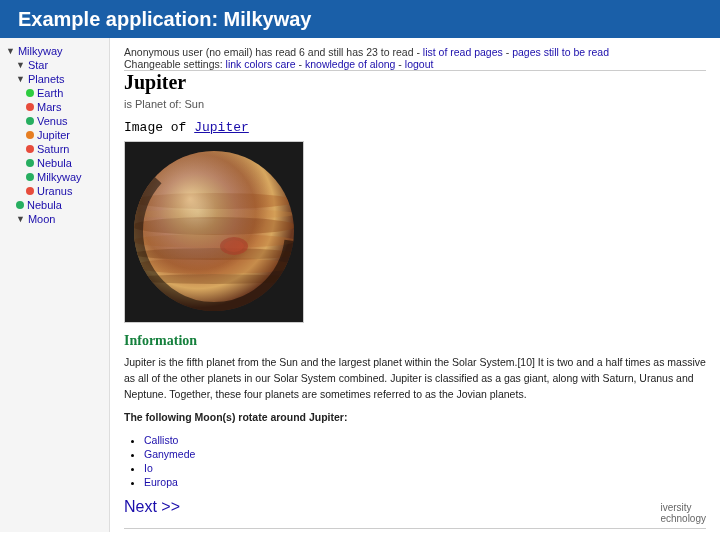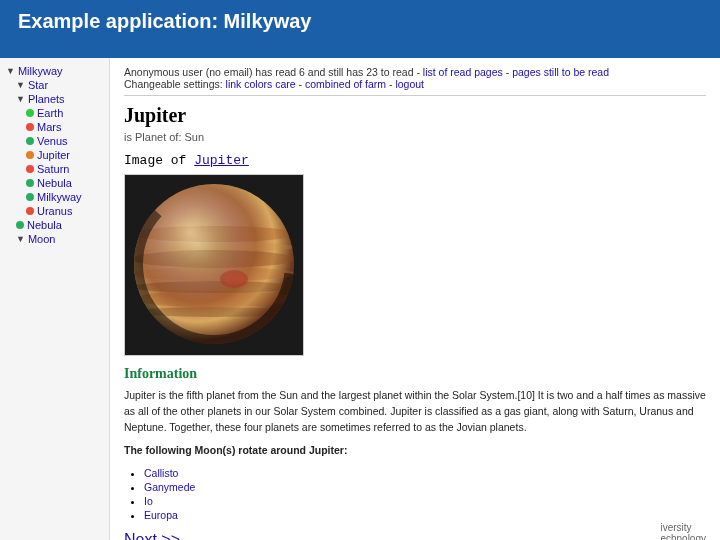--- a/index.html
+++ b/index.html
@@ -11,22 +11,23 @@
       overflow: hidden;
     }
 
     
     .header {
       background: #1a5fa8;
       color: white;
       padding: 10px 18px;
       font-size: 20px;
       font-weight: bold;
-      height: 58px;
+      height: 38px;
       display: flex;
+      align-items: center;
     }
 
     
     .main-layout {
       display: flex;
       height: 494px;
     }
 
     
     .sidebar {
@@ -71,22 +72,21 @@
       padding: 8px 14px;
       overflow-y: auto;
       font-size: 11.5px;
       color: #000;
     }
 
     .top-bar {
       font-size: 10.5px;
       color: #333;
       border-bottom: 1px solid #ccc;
-      padding-bottom: 5px;
-      margin-bottom: 8px;
+      margin-bottom: 0;
     }
     .top-bar a {
       color: #1a0dab;
       text-decoration: none;
     }
 
     h1.page-title {
       font-size: 20px;
       font-weight: bold;
       font-family: serif;
@@ -243,21 +243,21 @@
   </div>
 
   <div class="content" style="position:relative;">
 
     
     <div class="top-bar">
       <div>
         Anonymous user (no email) has read 6 and still has 23 to read - <a>list of read pages</a> - <a>pages still to be read</a>
       </div>
       <div>
-        Changeable settings: <a>link colors care</a> - <a>combined of farm</a> - <a>logout</a>
+        Changeable settings: <a>link colors care</a> - <a>knowledge of along</a> - <a>logout</a>
       </div>
     </div>
 
     
     <h1 class="page-title">Jupiter</h1>
     <div class="subtitle">is Planet of: Sun</div>
 
     
     <div class="image-section-label">
       <span>Image of </span><a>Jupiter</a>

